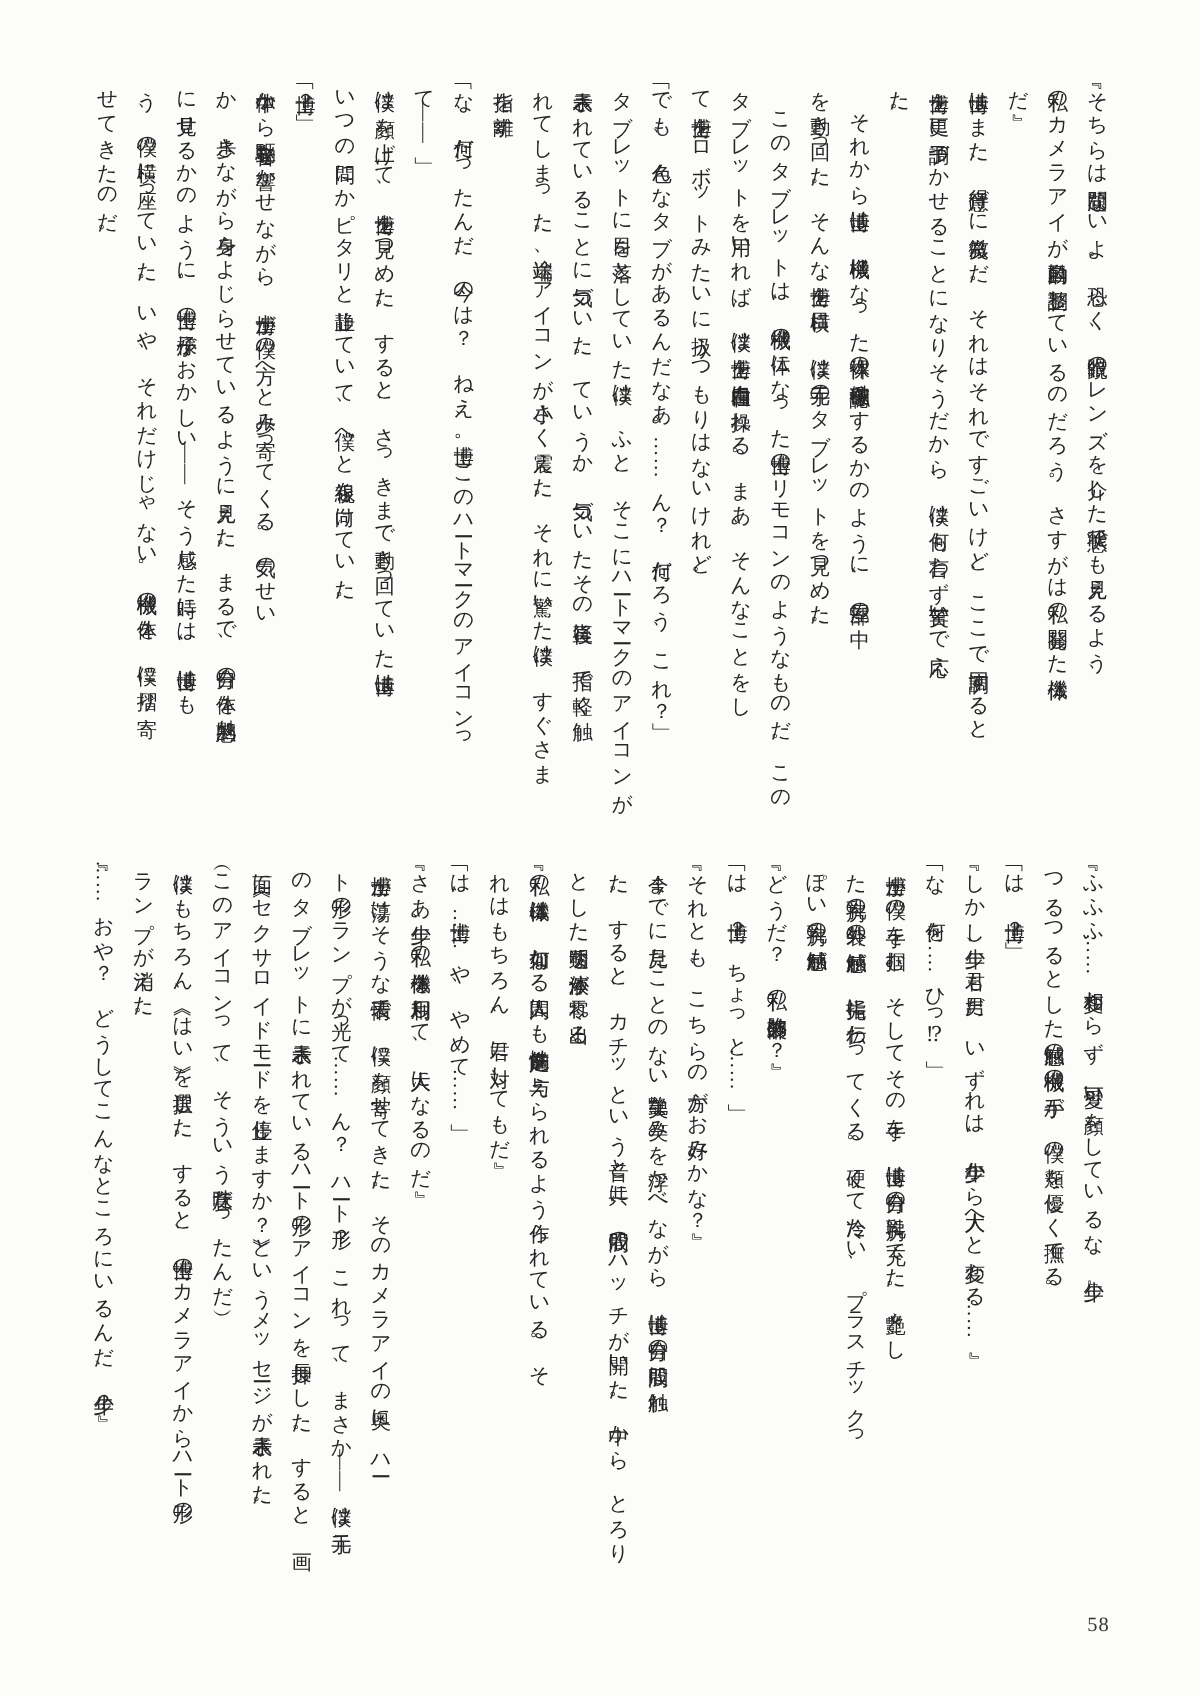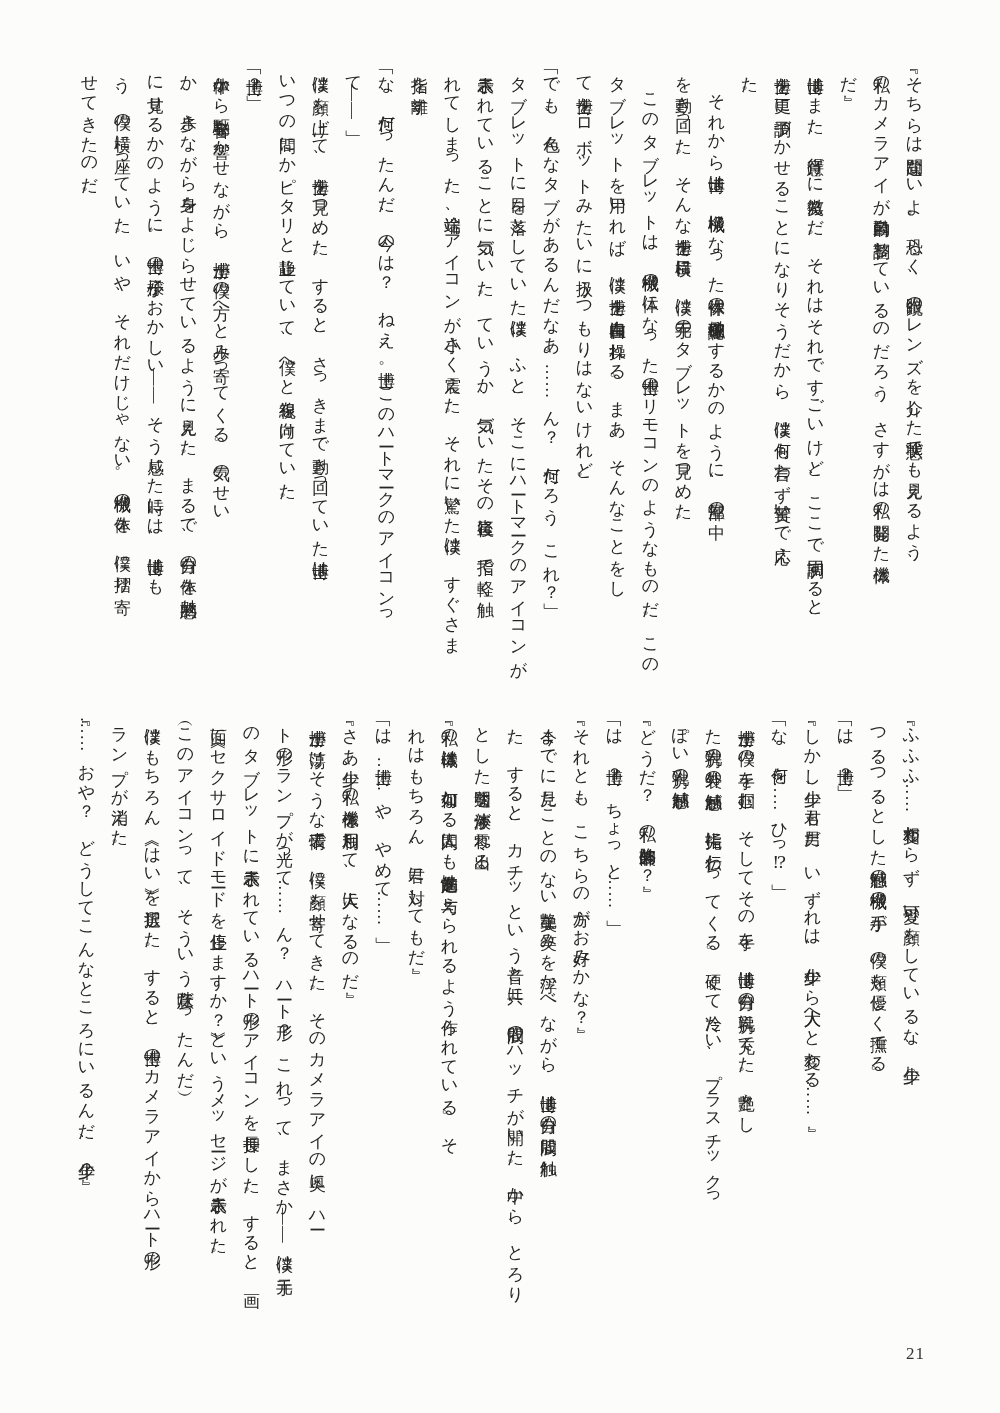--- a/index.html
+++ b/index.html
@@ -98,14 +98,14 @@
       <p>『さあ少年、私の機体を利用して、大人になるのだ』</p>
       <p>博士が蕩けそうな表情で、僕に顔を寄せてきた。そのカメラアイの奥に、ハー</p>
       <p>ト形のランプが光って……ん？　ハート形？　これって、まさか――僕は手元</p>
       <p>のタブレットに表示されているハート形のアイコンを長押しした。すると、画</p>
       <p>面に《セクサロイドモードを停止しますか？》というメッセージが表示された。</p>
       <p>（このアイコンって、そういう意味だったんだ）</p>
       <p>僕はもちろん、《はい》を選択した。すると、博士のカメラアイからハート形の</p>
       <p>ランプが消えた。</p>
       <p>『……おや？　どうしてこんなところにいるんだ、少年？』</p>
     </div>
-  <div class="page-number">21</div>
+  <div class="page-number">58</div>
 </div>
 
 </body></html>

